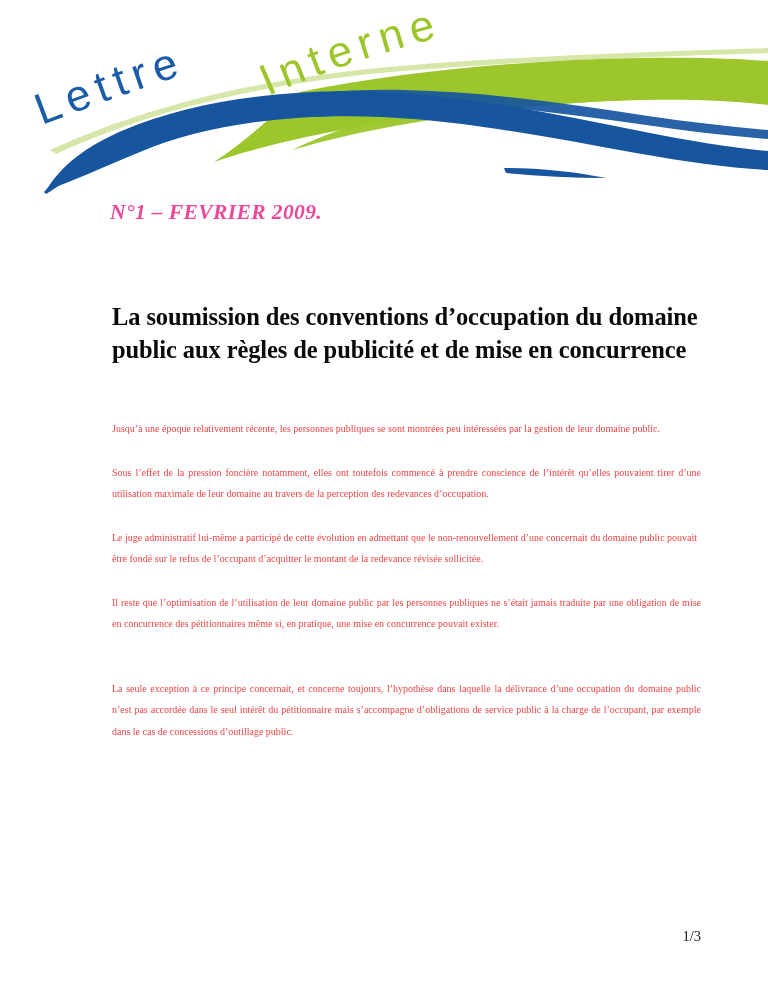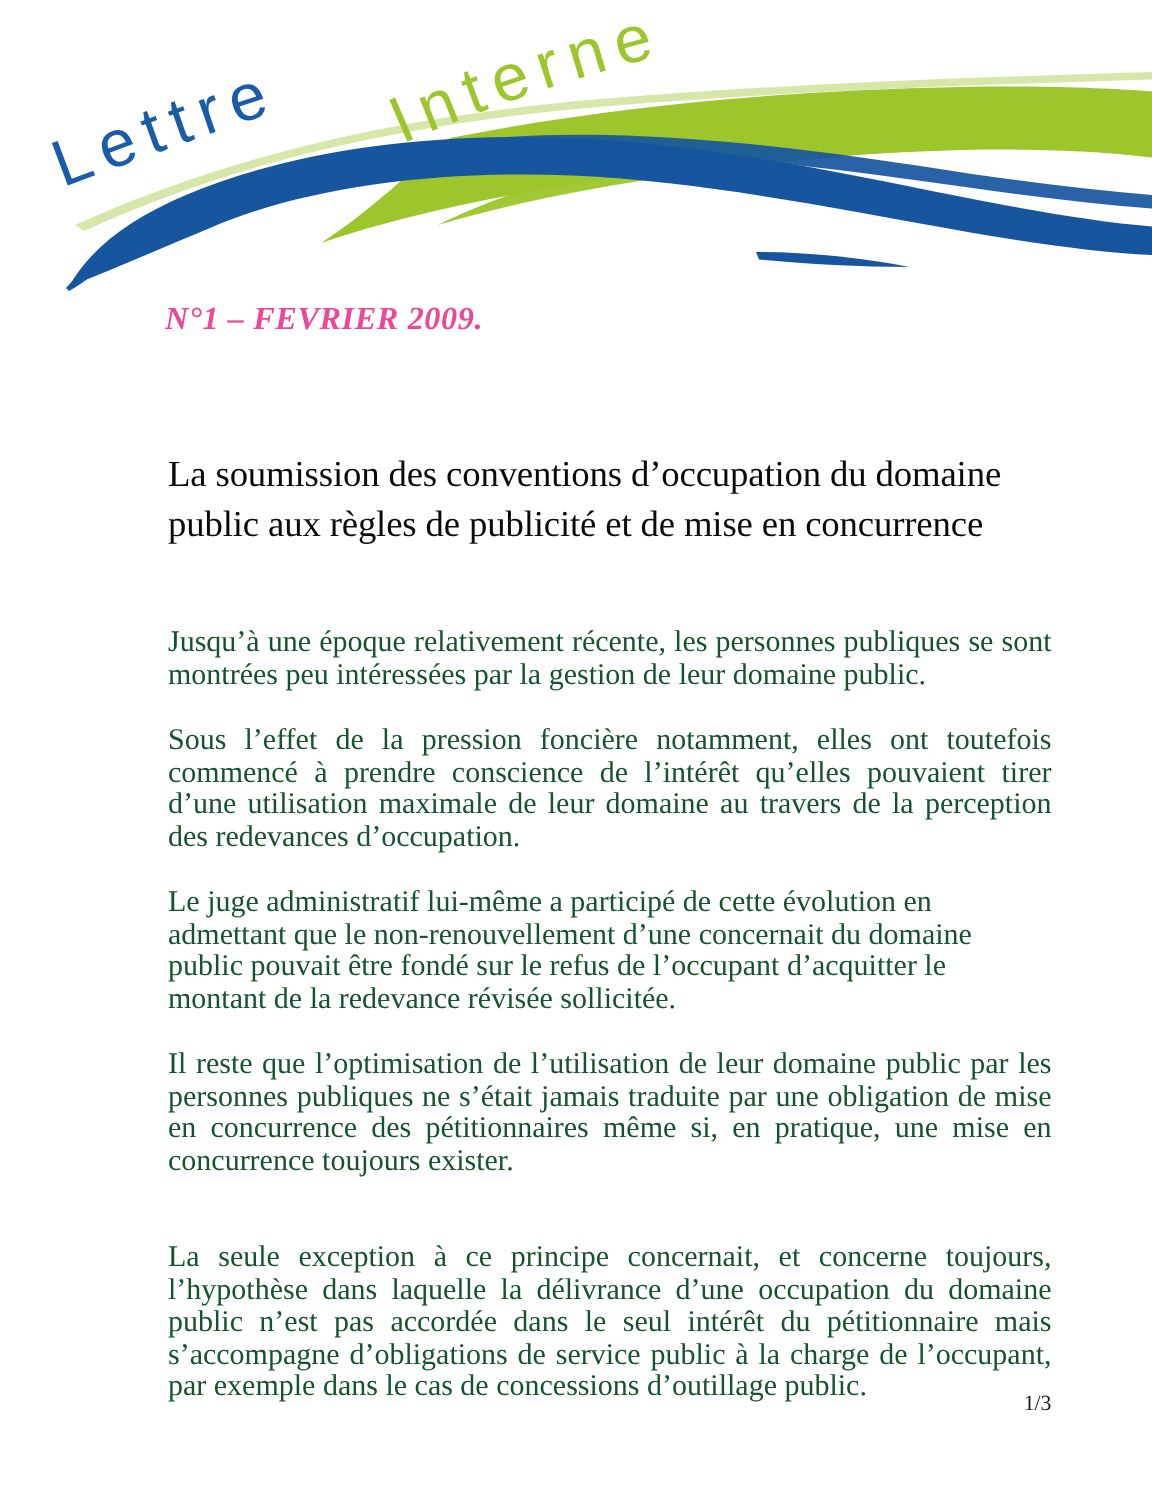--- a/index.html
+++ b/index.html
@@ -46,39 +46,39 @@
 
   
   .article {
     position: absolute;
     left: 112px;
     top: 300px;
     width: 589px;
   }
   .article-title {
     font-family: "Liberation Serif", "DejaVu Serif", serif;
-    font-weight: normal;
+    font-weight: bold;
     font-size: 24.5px;
     line-height: 33px;
     color: #0a0a0a;
     margin: 0 0 0 0;
     letter-spacing: -0.1px;
   }
 
   .body-copy {
     margin-top: 52px;
   }
   .para {
     font-family: "Liberation Serif", "DejaVu Serif", serif;
-    font-size: 20px;
+    font-size: 10px;
     line-height: 21.5px;
     margin: 0 0 22px 0;
     text-align: justify;
     text-justify: inter-word;
-    color: #14532d;
+    color: #ef4444;
   }
   .para.ragged {
     text-align: left;
   }
   .para:last-child { margin-bottom: 0; margin-top: 43px; }
 
   
   .page-number {
     position: absolute;
     left: 0;
@@ -151,18 +151,18 @@
 
 <div class="issue-line">N°1 – FEVRIER 2009.</div>
 
 <div class="article">
   <h1 class="article-title">La soumission des conventions d’occupation du domaine public aux règles de publicité et de mise en concurrence</h1>
 
   <div class="body-copy">
     <p class="para">Jusqu’à une époque relativement récente, les personnes publiques se sont montrées peu intéressées par la gestion de leur domaine public.</p>
     <p class="para">Sous l’effet de la pression foncière notamment, elles ont toutefois commencé à prendre conscience de l’intérêt qu’elles pouvaient tirer d’une utilisation maximale de leur domaine au travers de la perception des redevances d’occupation.</p>
     <p class="para ragged">Le juge administratif lui-même a participé de cette évolution en admettant que le non-renouvellement d’une concernait du domaine public pouvait être fondé sur le refus de l’occupant d’acquitter le montant de la redevance révisée sollicitée.</p>
-    <p class="para">Il reste que l’optimisation de l’utilisation de leur domaine public par les personnes publiques ne s’était jamais traduite par une obligation de mise en concurrence des pétitionnaires même si, en pratique, une mise en concurrence toujours exister.</p>
+    <p class="para">Il reste que l’optimisation de l’utilisation de leur domaine public par les personnes publiques ne s’était jamais traduite par une obligation de mise en concurrence des pétitionnaires même si, en pratique, une mise en concurrence pouvait exister.</p>
     <p class="para">La seule exception à ce principe concernait, et concerne toujours, l’hypothèse dans laquelle la délivrance d’une occupation du domaine public n’est pas accordée dans le seul intérêt du pétitionnaire mais s’accompagne d’obligations de service public à la charge de l’occupant, par exemple dans le cas de concessions d’outillage public.</p>
   </div>
 </div>
 
 <div class="page-number">1/3</div>
 
 </body></html>

